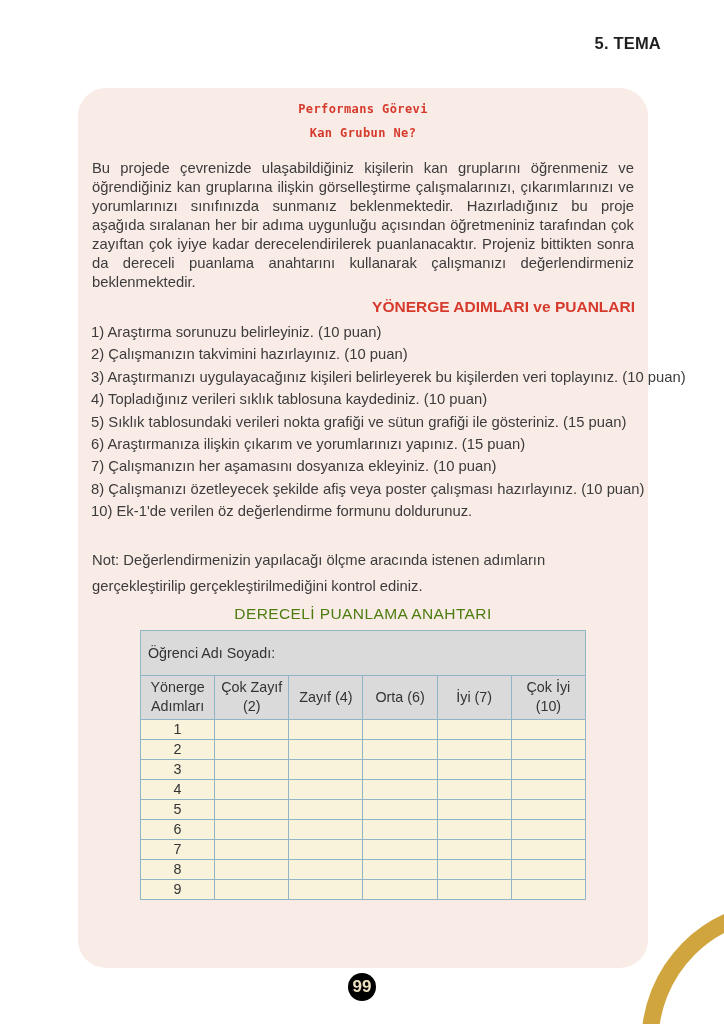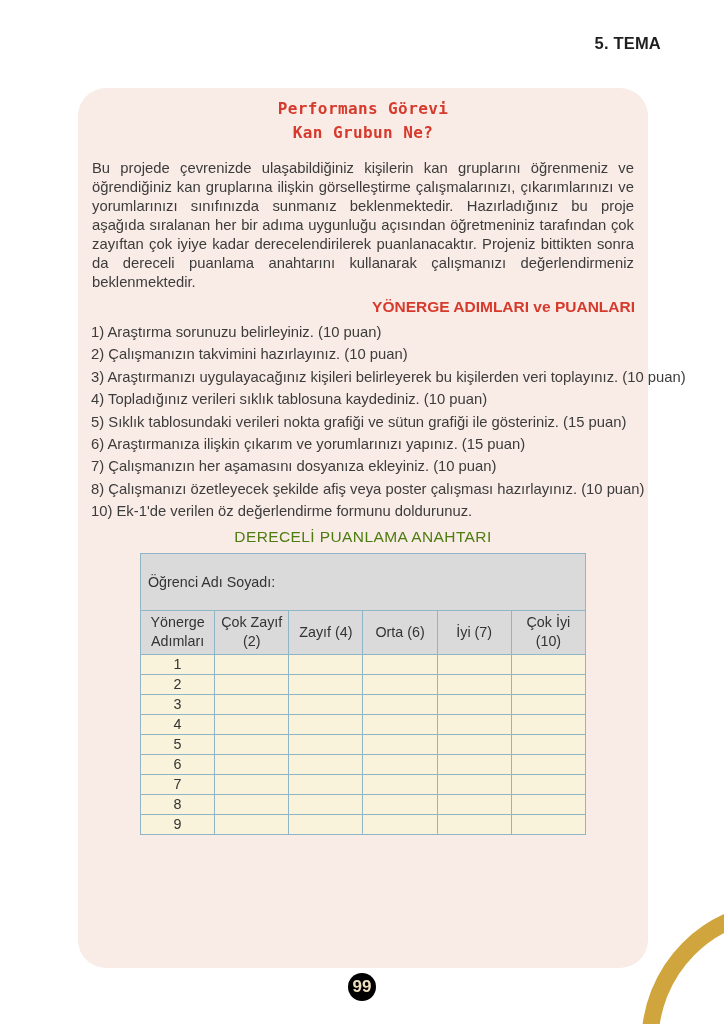--- a/index.html
+++ b/index.html
@@ -8,42 +8,42 @@
 
   .page { position:relative; width:724px; height:1024px; background:#ffffff; overflow:hidden; }
 
   .tema { position:absolute; top:34px; right:63px; font-size:16.5px; font-weight:700;
           color:#1f1f1f; letter-spacing:0.2px; }
 
   .card { position:absolute; left:78px; top:88px; width:570px; height:880px;
           background:#f9ebe6; border-radius:28px; padding:9px 13px 0; }
 
   .card-title { text-align:center; font-family:"DejaVu Sans Mono",monospace;
-                font-weight:700; font-size:16px; line-height:24px;
+                font-weight:700; font-size:12px; line-height:24px;
                 color:#d63a2c; letter-spacing:0.4px; }
 
   .intro { margin:14px 1px 0; font-size:14.8px; line-height:19px; color:#3c3c3c;
            text-align:justify; }
 
   .steps-heading { margin:6px 0 5px; text-align:right; font-size:15.5px;
                    font-weight:700; color:#d63a2c; }
 
   .steps { font-size:14.8px; color:#3c3c3c; }
   .step  { line-height:22.4px; white-space:nowrap; }
 
   .note { margin:24px 1px 0; font-size:14.8px; line-height:26.5px; color:#3c3c3c; }
 
   .rubric-title { margin-top:5px; text-align:center; font-size:15.5px; color:#4d7c0f;
                   letter-spacing:0.4px; }
 
   table.rubric { margin:7px auto 0; border-collapse:collapse; width:446px;
                  table-layout:fixed; background:#f8f3da; }
   .rubric td, .rubric th { border:1.6px solid #8fb5c6; }
   .rubric .student { background:#dadada; font-size:14.3px; font-weight:400;
-                     color:#333333; text-align:left; padding:20px 7px; height:22px;margin-top:44px; }
+                     color:#333333; text-align:left; padding:14px 7px; height:22px;margin-top:44px; }
   .rubric thead th { background:#dadada; font-weight:400; font-size:14.3px;
                      color:#333333; height:44px; line-height:19px; padding:1px 3px;
                      text-align:center; }
   .rubric tbody td { height:20px; font-size:14.3px; color:#333333; text-align:center; }
 
   .badge { position:absolute; left:348px; top:973px; width:28px; height:28px;
            border-radius:50%; background:#000000; color:#ecdfc0; font-size:17px;
            font-weight:700; display:flex; align-items:center; justify-content:center; }
 
   .arc { position:absolute; left:0; top:0; pointer-events:none; }
@@ -71,20 +71,21 @@
         <div class="step">2) Çalışmanızın takvimini hazırlayınız. (10 puan)</div>
         <div class="step">3) Araştırmanızı uygulayacağınız kişileri belirleyerek bu kişilerden veri toplayınız. (10 puan)</div>
         <div class="step">4) Topladığınız verileri sıklık tablosuna kaydediniz. (10 puan)</div>
         <div class="step">5) Sıklık tablosundaki verileri nokta grafiği ve sütun grafiği ile gösteriniz. (15 puan)</div>
         <div class="step">6) Araştırmanıza ilişkin çıkarım ve yorumlarınızı yapınız. (15 puan)</div>
         <div class="step">7) Çalışmanızın her aşamasını dosyanıza ekleyiniz. (10 puan)</div>
         <div class="step">8) Çalışmanızı özetleyecek şekilde afiş veya poster çalışması hazırlayınız. (10 puan)</div>
         <div class="step">10) Ek-1'de verilen öz değerlendirme formunu doldurunuz.</div>
       </div>
 
+    <p class="note">Not: Değerlendirmenizin yapılacağı ölçme aracında istenen adımların gerçekleştirilip gerçekleştirilmediğini kontrol ediniz.</p>
 
     <div class="rubric-title">DERECELİ PUANLAMA ANAHTARI</div>
 
     <table class="rubric">
       <thead>
         <tr>
           <td class="student" colspan="6">Öğrenci Adı Soyadı:</td>
         </tr>
         <tr id="rubric-head-row">
             <th>Yönerge Adımları</th>

